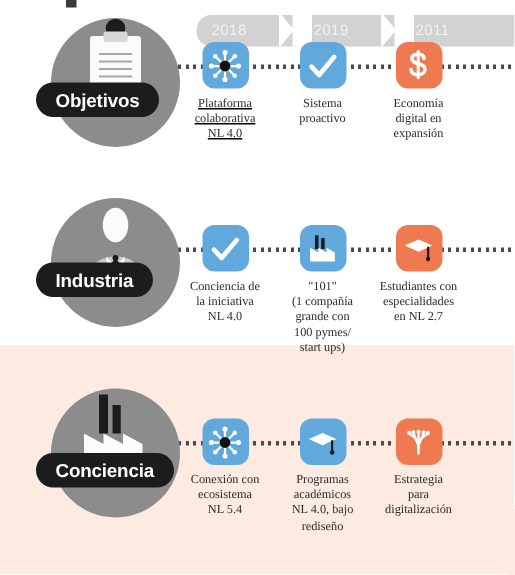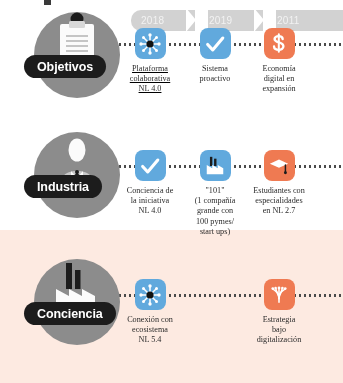--- a/index.html
+++ b/index.html
@@ -295,20 +295,33 @@
             <circle cx="5.5" cy="18.5" r="1.5"></circle>
         </g>
         <circle cx="12" cy="12" r="3.6" fill="#111111"></circle>
       </svg>
     </div>
     <div class="node-label">Conexión con
 ecosistema
 NL 5.4</div>
   </div>
 
+  <div class="node" style="left:176px;top:279px;">
+    <div class="node-icon ic-blue">
+      <svg width="22" height="22" viewBox="0 0 24 24">
+        <path d="M2 9.5 L12 5 L22 9.5 L12 14 Z" fill="#ffffff"></path>
+        <path d="M19 11 L19 18.5" stroke="#1c1c1c" stroke-width="1.6" stroke-linecap="round"></path>
+        <circle cx="19" cy="19.3" r="1.6" fill="#1c1c1c"></circle>
+      </svg>
+    </div>
+    <div class="node-label">Programas
+académicos
+NL 4.0, bajo
+rediseño</div>
+  </div>
 
   <div class="node" style="left:240px;top:279px;">
     <div class="node-icon ic-orange">
       <svg width="22" height="22" viewBox="0 0 24 24">
         <g fill="none" stroke="#ffffff" stroke-width="1.7" stroke-linecap="round">
           <path d="M12 20 L12 5"></path>
           <path d="M12 14 C12 9 8 8 5.5 5.5"></path>
           <path d="M12 14 C12 9 16 8 18.5 5.5"></path>
           <path d="M12 16 C12 12 9.5 10 8.5 5"></path>
           <path d="M12 16 C12 12 14.5 10 15.5 5"></path>
@@ -316,17 +329,17 @@
         <g fill="#ffffff">
           <circle cx="12" cy="4.3" r="1.5"></circle>
           <circle cx="5.2" cy="5" r="1.5"></circle>
           <circle cx="18.8" cy="5" r="1.5"></circle>
           <circle cx="8.3" cy="4.4" r="1.4"></circle>
           <circle cx="15.7" cy="4.4" r="1.4"></circle>
         </g>
       </svg>
     </div>
     <div class="node-label">Estrategia
-bajo
+para
 digitalización</div>
   </div>
 
 </div>
 
 </body></html>

